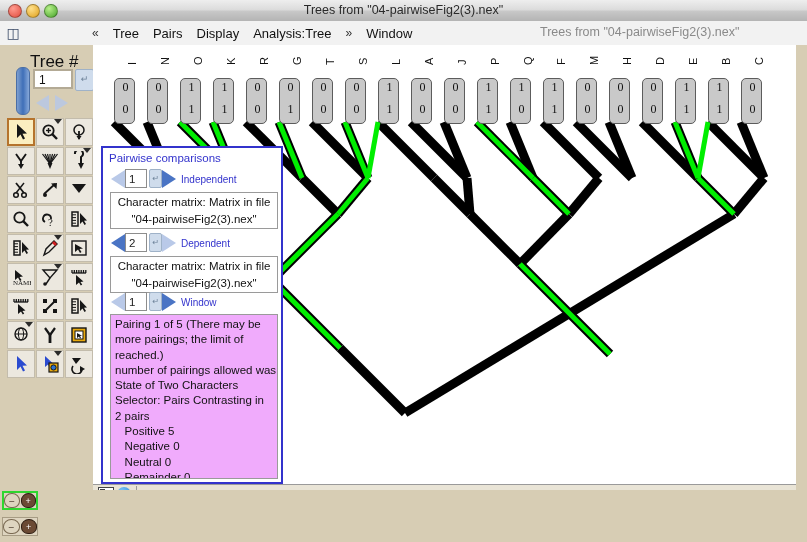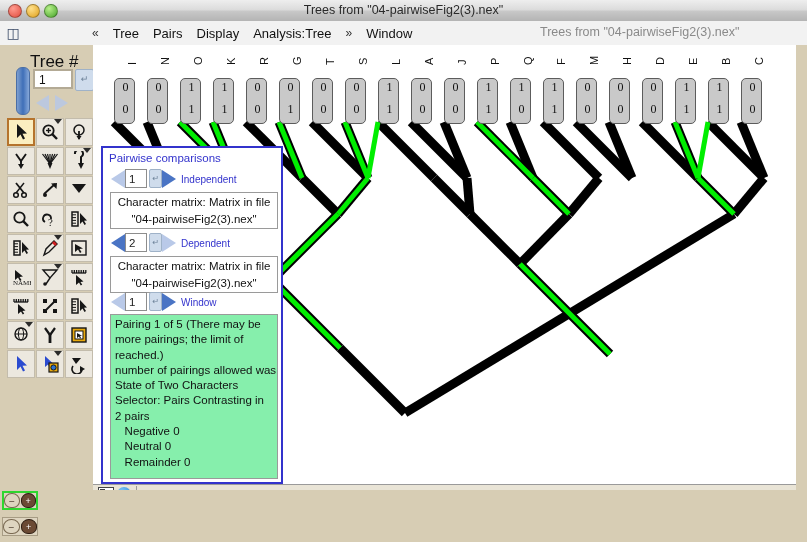--- a/index.html
+++ b/index.html
@@ -76,21 +76,21 @@
     border-top:9px solid transparent;border-bottom:9px solid transparent;border-left:14px solid #b9c9e8;}
   .spin .sr.on{border-left-color:#4a74c4;}
   .spin .sv{position:absolute;left:14px;top:0;width:22px;height:19px;background:#fff;border:1px solid #8d8d8d;
     font-size:11.5px;color:#222;text-align:left;padding-left:3px;line-height:18px;box-sizing:border-box;}
   .spin .se{position:absolute;left:38px;top:0px;width:13px;height:19px;background:#cfdcec;border:1px solid #9fb2c8;
     border-radius:2px;font-size:8px;color:#6d8299;text-align:center;line-height:18px;box-sizing:border-box;}
   .spin .cap{position:absolute;left:70px;top:5px;font-size:10px;color:#3333cc;white-space:nowrap;}
   .mbox{position:absolute;left:7px;width:168px;height:37px;background:#fff;border:1px solid #9a9a9a;
     box-sizing:border-box;font-size:11.5px;color:#111;line-height:17px;padding:1px 3px;text-align:center;}
   .mbox div{white-space:nowrap;}
-  .rbox{position:absolute;left:7px;top:166px;width:168px;height:165px;background:#86efac;border:1px solid #9a9a9a;
+  .rbox{position:absolute;left:7px;top:166px;width:168px;height:165px;background:#f0abfc;border:1px solid #9a9a9a;
     box-sizing:border-box;font-size:11.5px;color:#111;line-height:15.3px;padding:2px 4px;overflow:hidden;}
   .rbox div{white-space:pre;}
 
   
   .statusbar{position:absolute;left:93px;top:484px;width:714px;height:19px;background:#e9e4d6;
     border-top:1px solid #9a9a9a;border-bottom:1px solid #3a3a3a;}
   .sb-ic1{position:absolute;left:5px;top:2px;width:14px;height:14px;background:#fff;border:1px solid #444;}
   .sb-ic1 b{position:absolute;left:1px;top:1px;width:5px;height:10px;background:#444;display:block;}
   .sb-ic2{position:absolute;left:24px;top:2px;width:14px;height:14px;border-radius:50%;
     background:radial-gradient(circle at 35% 30%,#7fc4f5,#1f84d6);color:#fff;font-size:10px;
@@ -555,20 +555,21 @@
     </div>
 
     <div class="rbox" id="results-box">
         <div>Pairing 1 of 5 (There may be</div>
         <div>more pairings; the limit of</div>
         <div>reached.)</div>
         <div>number of pairings allowed was</div>
         <div>State of Two Characters</div>
         <div>Selector: Pairs Contrasting in</div>
         <div>2 pairs</div>
+        <div>   Positive 5</div>
         <div>   Negative 0</div>
         <div>   Neutral 0</div>
         <div>   Remainder 0</div>
       </div>
   </div>
 
   <div class="statusbar">
     <div class="sb-ic1">
         <b></b>
       </div>

